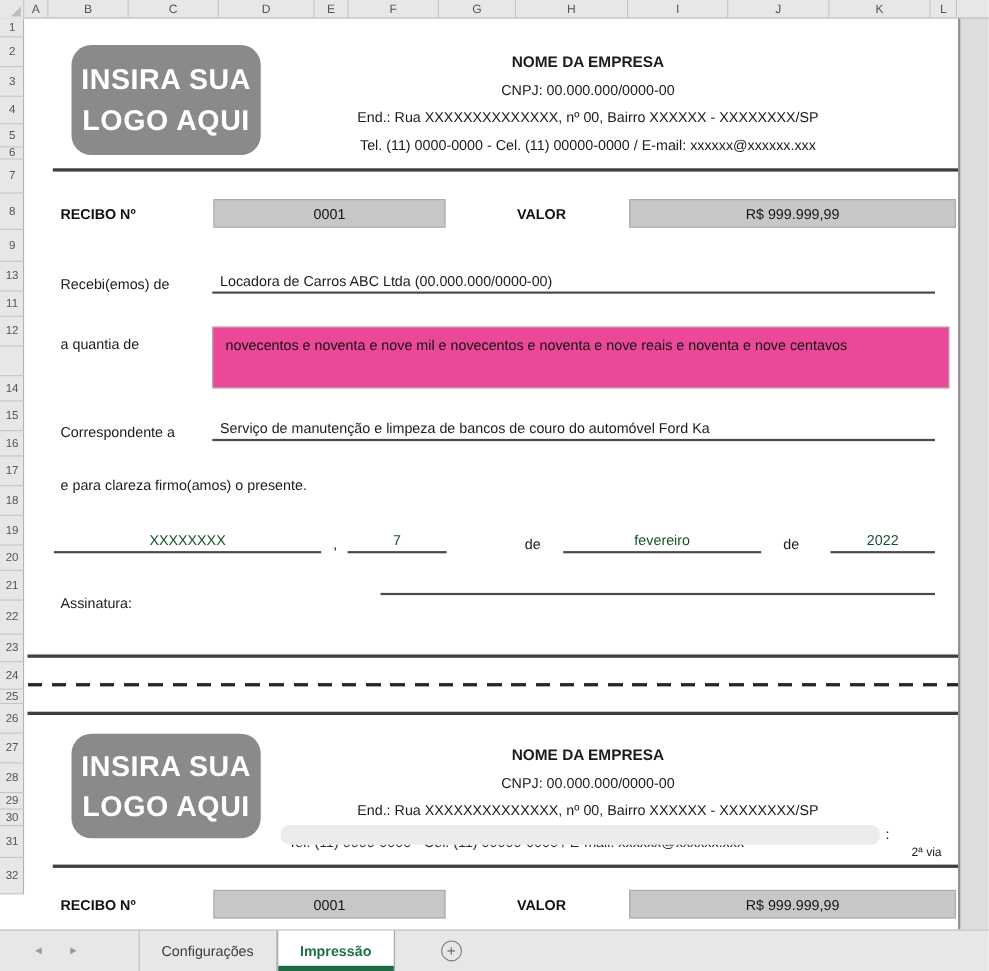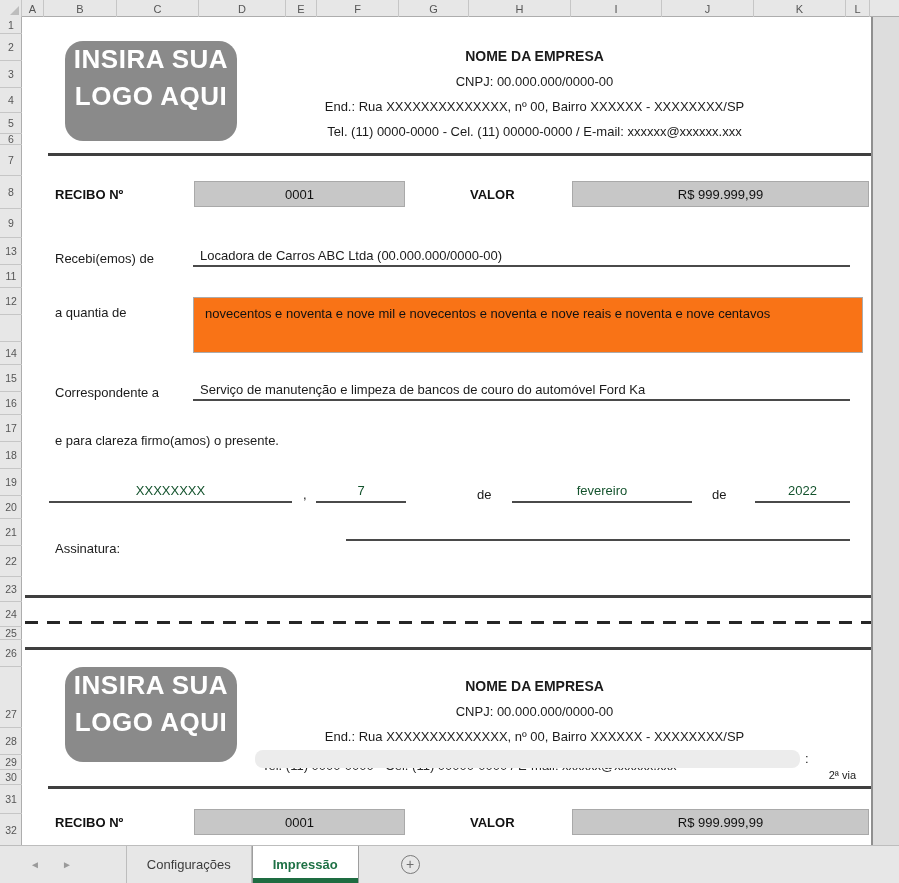--- a/index.html
+++ b/index.html
@@ -20,31 +20,31 @@
     display:flex;align-items:center;justify-content:center;}
 
   .sheet{position:absolute;left:22px;top:17px;width:849px;height:828px;background:#fff;overflow:hidden;}
   .rightband{position:absolute;left:871px;top:17px;width:28px;height:828px;background:#DDDDDD;
     border-left:2px solid #8F8F8F;}
 
   
   .abs{position:absolute;}
   .logo{width:172px;background:#8A8A8A;border-radius:18px;color:#fff;font-weight:bold;
     font-size:26px;letter-spacing:.5px;display:flex;flex-direction:column;
-    align-items:center;justify-content:flex-start;line-height:37px;}
+    align-items:center;justify-content:center;line-height:37px;}
   .companyblock{width:655px;text-align:center;color:#1b1b1b;}
   .companyblock .cname{font-size:14px;font-weight:bold;line-height:25px;}
   .companyblock .cline{font-size:13px;line-height:25px;}
   .rule{background:#3F3F3F;height:3px;}
   .lbl{font-size:13px;color:#1b1b1b;}
   .blbl{font-size:13px;font-weight:bold;color:#111;}
   .graycell{background:#C7C7C7;border:1px solid #A9A9A9;font-size:13px;color:#111;
     display:flex;align-items:center;justify-content:center;}
   .fillline{border-bottom:2px solid #4A4A4A;font-size:13px;color:#1b1b1b;padding:2px 0 2px 7px;}
-  .graybox{background:#f97316;border:1px solid #ABABAB;font-size:13px;color:#111;
+  .graybox{background:#ec4899;border:1px solid #ABABAB;font-size:13px;color:#111;
     padding:4px 11px;line-height:23px;}
   .dateseg{border-bottom:2px solid #4A4A4A;text-align:center;font-size:13px;color:#14532d;padding-bottom:3px;}
   .datetok{font-size:13px;color:#1b1b1b;}
   .dashline{height:3px;background:repeating-linear-gradient(to right,#262626 0 13px,transparent 13px 22px);}
   .coverbox{background:#ECECEC;border-radius:8px;height:18px;}
   .remnant{height:7px;overflow:hidden;width:470px;}
   .remnant span{display:block;font-size:13px;color:#2b2b2b;line-height:19px;transform:translateY(-12px);white-space:nowrap;}
   .via{font-size:11px;color:#222;text-align:right;width:130px;}
 
   
@@ -103,21 +103,21 @@
       <div class="rowh" style="height: 27px;">17</div>
       <div class="rowh" style="height: 27px;">18</div>
       <div class="rowh" style="height: 27px;">19</div>
       <div class="rowh" style="height: 23px;">20</div>
       <div class="rowh" style="height: 27px;">21</div>
       <div class="rowh" style="height: 31px;">22</div>
       <div class="rowh" style="height: 25px;">23</div>
       <div class="rowh" style="height: 25px;">24</div>
       <div class="rowh" style="height: 13px;">25</div>
       <div class="rowh" style="height: 27px;">26</div>
-      <div class="rowh" style="height: 27px; margin-top: 34px;">27</div>
+      <div class="rowh" style="height: 27px;">27</div>
       <div class="rowh" style="height: 27px;">28</div>
       <div class="rowh" style="height: 15px;">29</div>
       <div class="rowh" style="height: 15px;">30</div>
       <div class="rowh" style="height: 29px;">31</div>
       <div class="rowh" style="height: 33px;">32</div>
     </div>
 
   <div class="sheet">
 
     <div class="abs logo" style="left:43px;top:24px;height:100px;">

